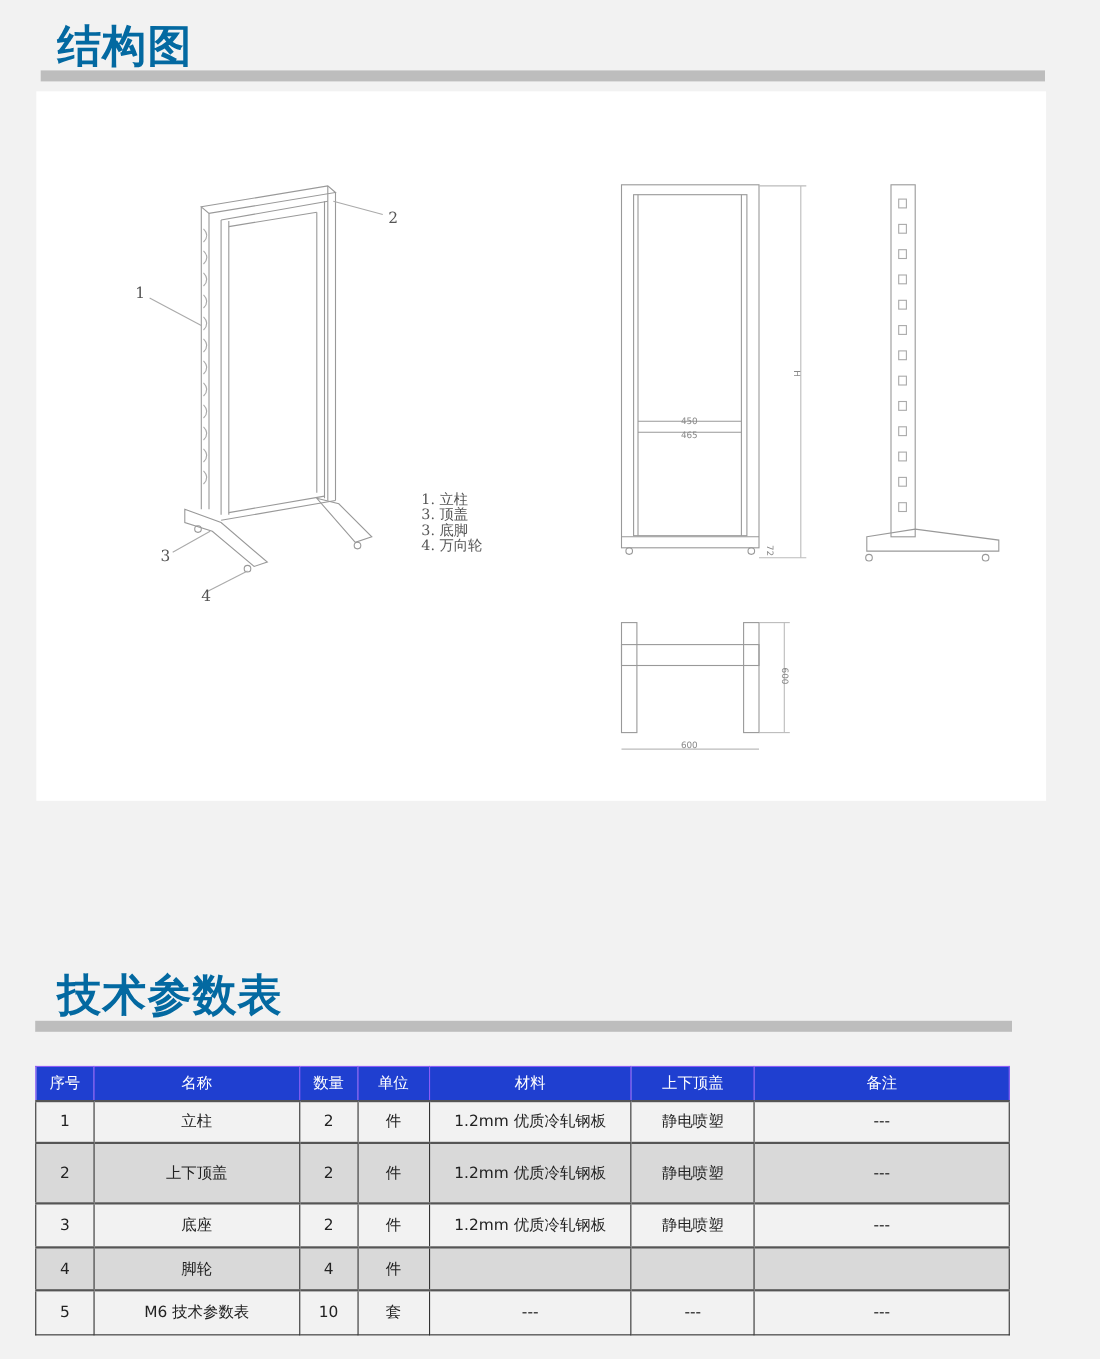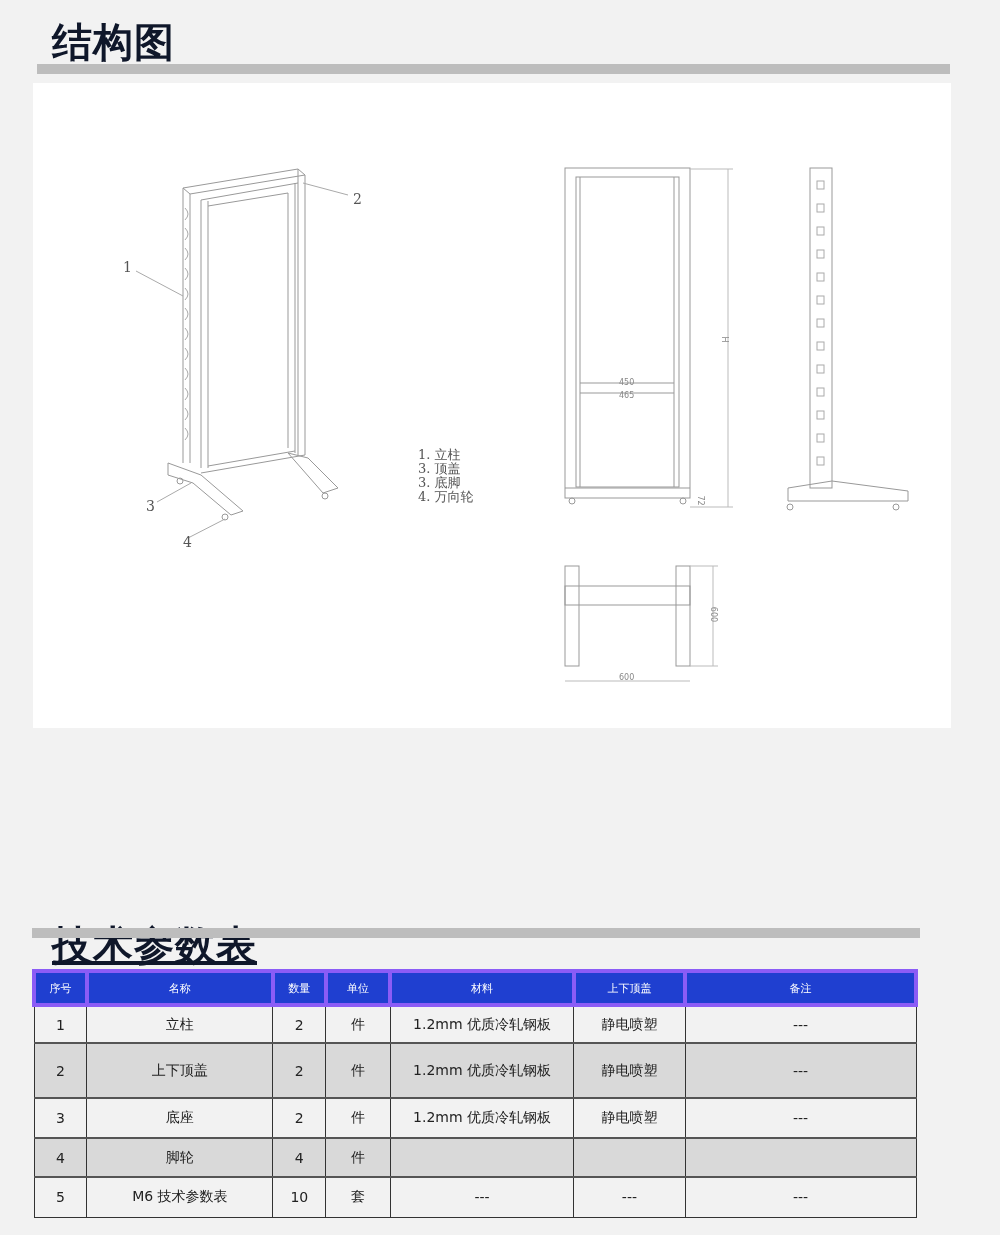--- a/index.html
+++ b/index.html
@@ -1,37 +1,37 @@
 <!DOCTYPE html>
 <html><head>
 <meta charset="utf-8">
 <style>
   html, body { margin:0; padding:0; }
   body {
     width:1000px; height:1235px; background:#f2f2f2; position:relative; overflow:hidden;
     font-family:"DejaVu Sans", sans-serif;
   }
   .section-title {
-    position:absolute; color:#0f172a; font-weight:bold; font-size:40px; letter-spacing:1px;
+    position:absolute; color:#0369a1; font-weight:bold; font-size:40px; letter-spacing:1px;
     font-family:"DejaVu Sans", sans-serif; line-height:1;
   }
   .title-bar { position:absolute; background:#bdbdbd; height:10px; }
   .drawing-panel { position:absolute; left:33px; top:83px; width:918px; height:645px; background:#fff; }
   .drawing-panel svg { position:absolute; left:0; top:0; }
-  .legend { position:absolute; left:350px; top:365px; font-family:"DejaVu Serif", serif; font-size:13px; color:#555; line-height:14px;margin-left:35px; }
+  .legend { position:absolute; left:350px; top:365px; font-family:"DejaVu Serif", serif; font-size:13px; color:#555; line-height:14px; }
   .callout { position:absolute; font-family:"DejaVu Serif", serif; font-size:14px; color:#555; }
   .dim { position:absolute; font-family:"DejaVu Sans", sans-serif; font-size:8px; color:#888; }
 
   table.spec {
     position:absolute; left:32px; top:969px; width:886px; border-collapse:collapse;
     font-family:"DejaVu Sans", sans-serif; font-size:14px; color:#222;
   }
   table.spec th {
-    background:#1f3fd0; color:#fff; font-weight:normal; height:28px; border:4px solid #8b5cf6;
-    font-size:11px;
+    background:#1f3fd0; color:#fff; font-weight:normal; height:28px; border:1px solid #8b5cf6;
+    font-size:14px;
   }
   table.spec td { border:1px solid #333; text-align:center; }
   table.spec tr.odd td { background:#f2f2f2; }
   table.spec tr.even td { background:#d9d9d9; }
   table.spec tr td { border-top:2px solid #555; }
 </style>
 </head>
 <body>
 
 <div class="section-title" style="left:52px; top:22px;">结构图</div>
@@ -138,21 +138,21 @@
   </div>
 
   <span class="dim" style="left:586px; top:295px;text-align:center;">450</span>
   <span class="dim" style="left:586px; top:308px;">465</span>
   <span class="dim" style="left:688px; top:252px; transform:rotate(90deg);">H</span>
   <span class="dim" style="left:662px; top:413px; transform:rotate(90deg);">72</span>
   <span class="dim" style="left:673px; top:527px; transform:rotate(90deg);">600</span>
   <span class="dim" style="left:586px; top:590px;">600</span>
 </div>
 
-<div class="section-title" style="left:52px; top:925px;text-decoration:underline;">技术参数表</div>
+<div class="section-title" style="left:52px; top:885px;">技术参数表</div>
 <div class="title-bar" style="left:32px; top:928px; width:888px;"></div>
 
 <table class="spec">
   <colgroup>
     <col style="width:53px">
       <col style="width:187px">
       <col style="width:53px">
       <col style="width:65px">
     <col style="width:184px">
       <col style="width:112px">

